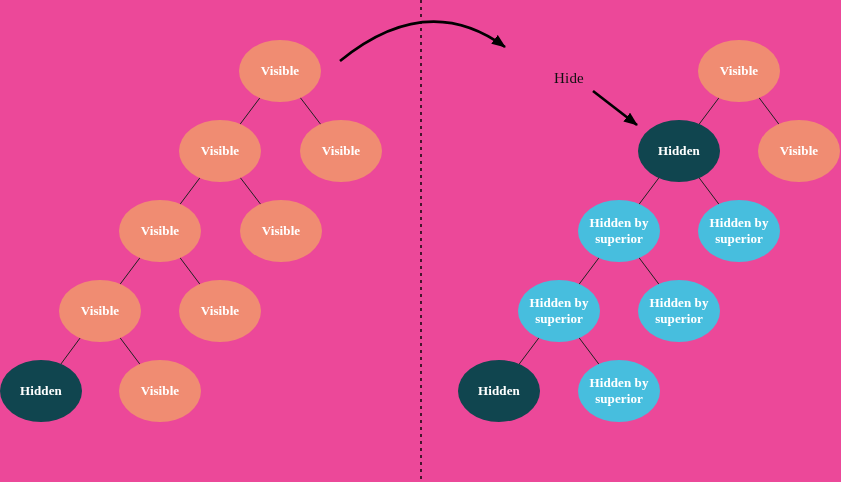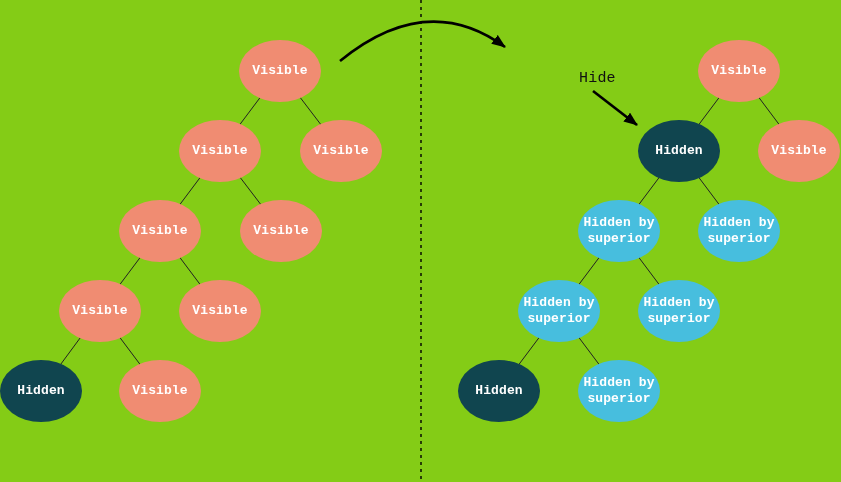--- a/index.html
+++ b/index.html
@@ -1,21 +1,21 @@
 <!DOCTYPE html>
 <html><head>
 <meta charset="utf-8">
 <style>
   html,body{margin:0;padding:0;background:#ffffff;}
   .canvas{
     position:relative;
     width:841px;height:482px;
-    background:#84cc16;
+    background:#ec4899;
     overflow:hidden;
-    font-family:Liberation Mono, monospace;
+    font-family:Liberation Serif, serif;
   }
   #link-layer{position:absolute;left:0;top:0;width:841px;height:482px;}
   .edge{stroke:#222222;stroke-width:1;}
   .divider{stroke:#000000;stroke-width:1.4;stroke-dasharray:3 4;}
   .arrow{stroke:#000000;stroke-width:2.6;fill:none;}
   .node{
     position:absolute;
     width:82px;height:62px;
     border-radius:50%;
     display:flex;align-items:center;justify-content:center;
@@ -120,15 +120,15 @@
         <span class="lbl">Hidden by superior</span>
       </div>
       <div class="node" style="left: 458px; top: 360px; background: rgb(16, 69, 79);">
         <span class="lbl">Hidden</span>
       </div>
       <div class="node" style="left: 578px; top: 360px; background: rgb(71, 190, 222);">
         <span class="lbl">Hidden by superior</span>
       </div>
     </div>
 
-  <div class="hide-label" id="hide-label" style="left: 579px; top: 70px;">Hide</div>
+  <div class="hide-label" id="hide-label" style="left: 554px; top: 70px;">Hide</div>
 
 </div>
 
 </body></html>

